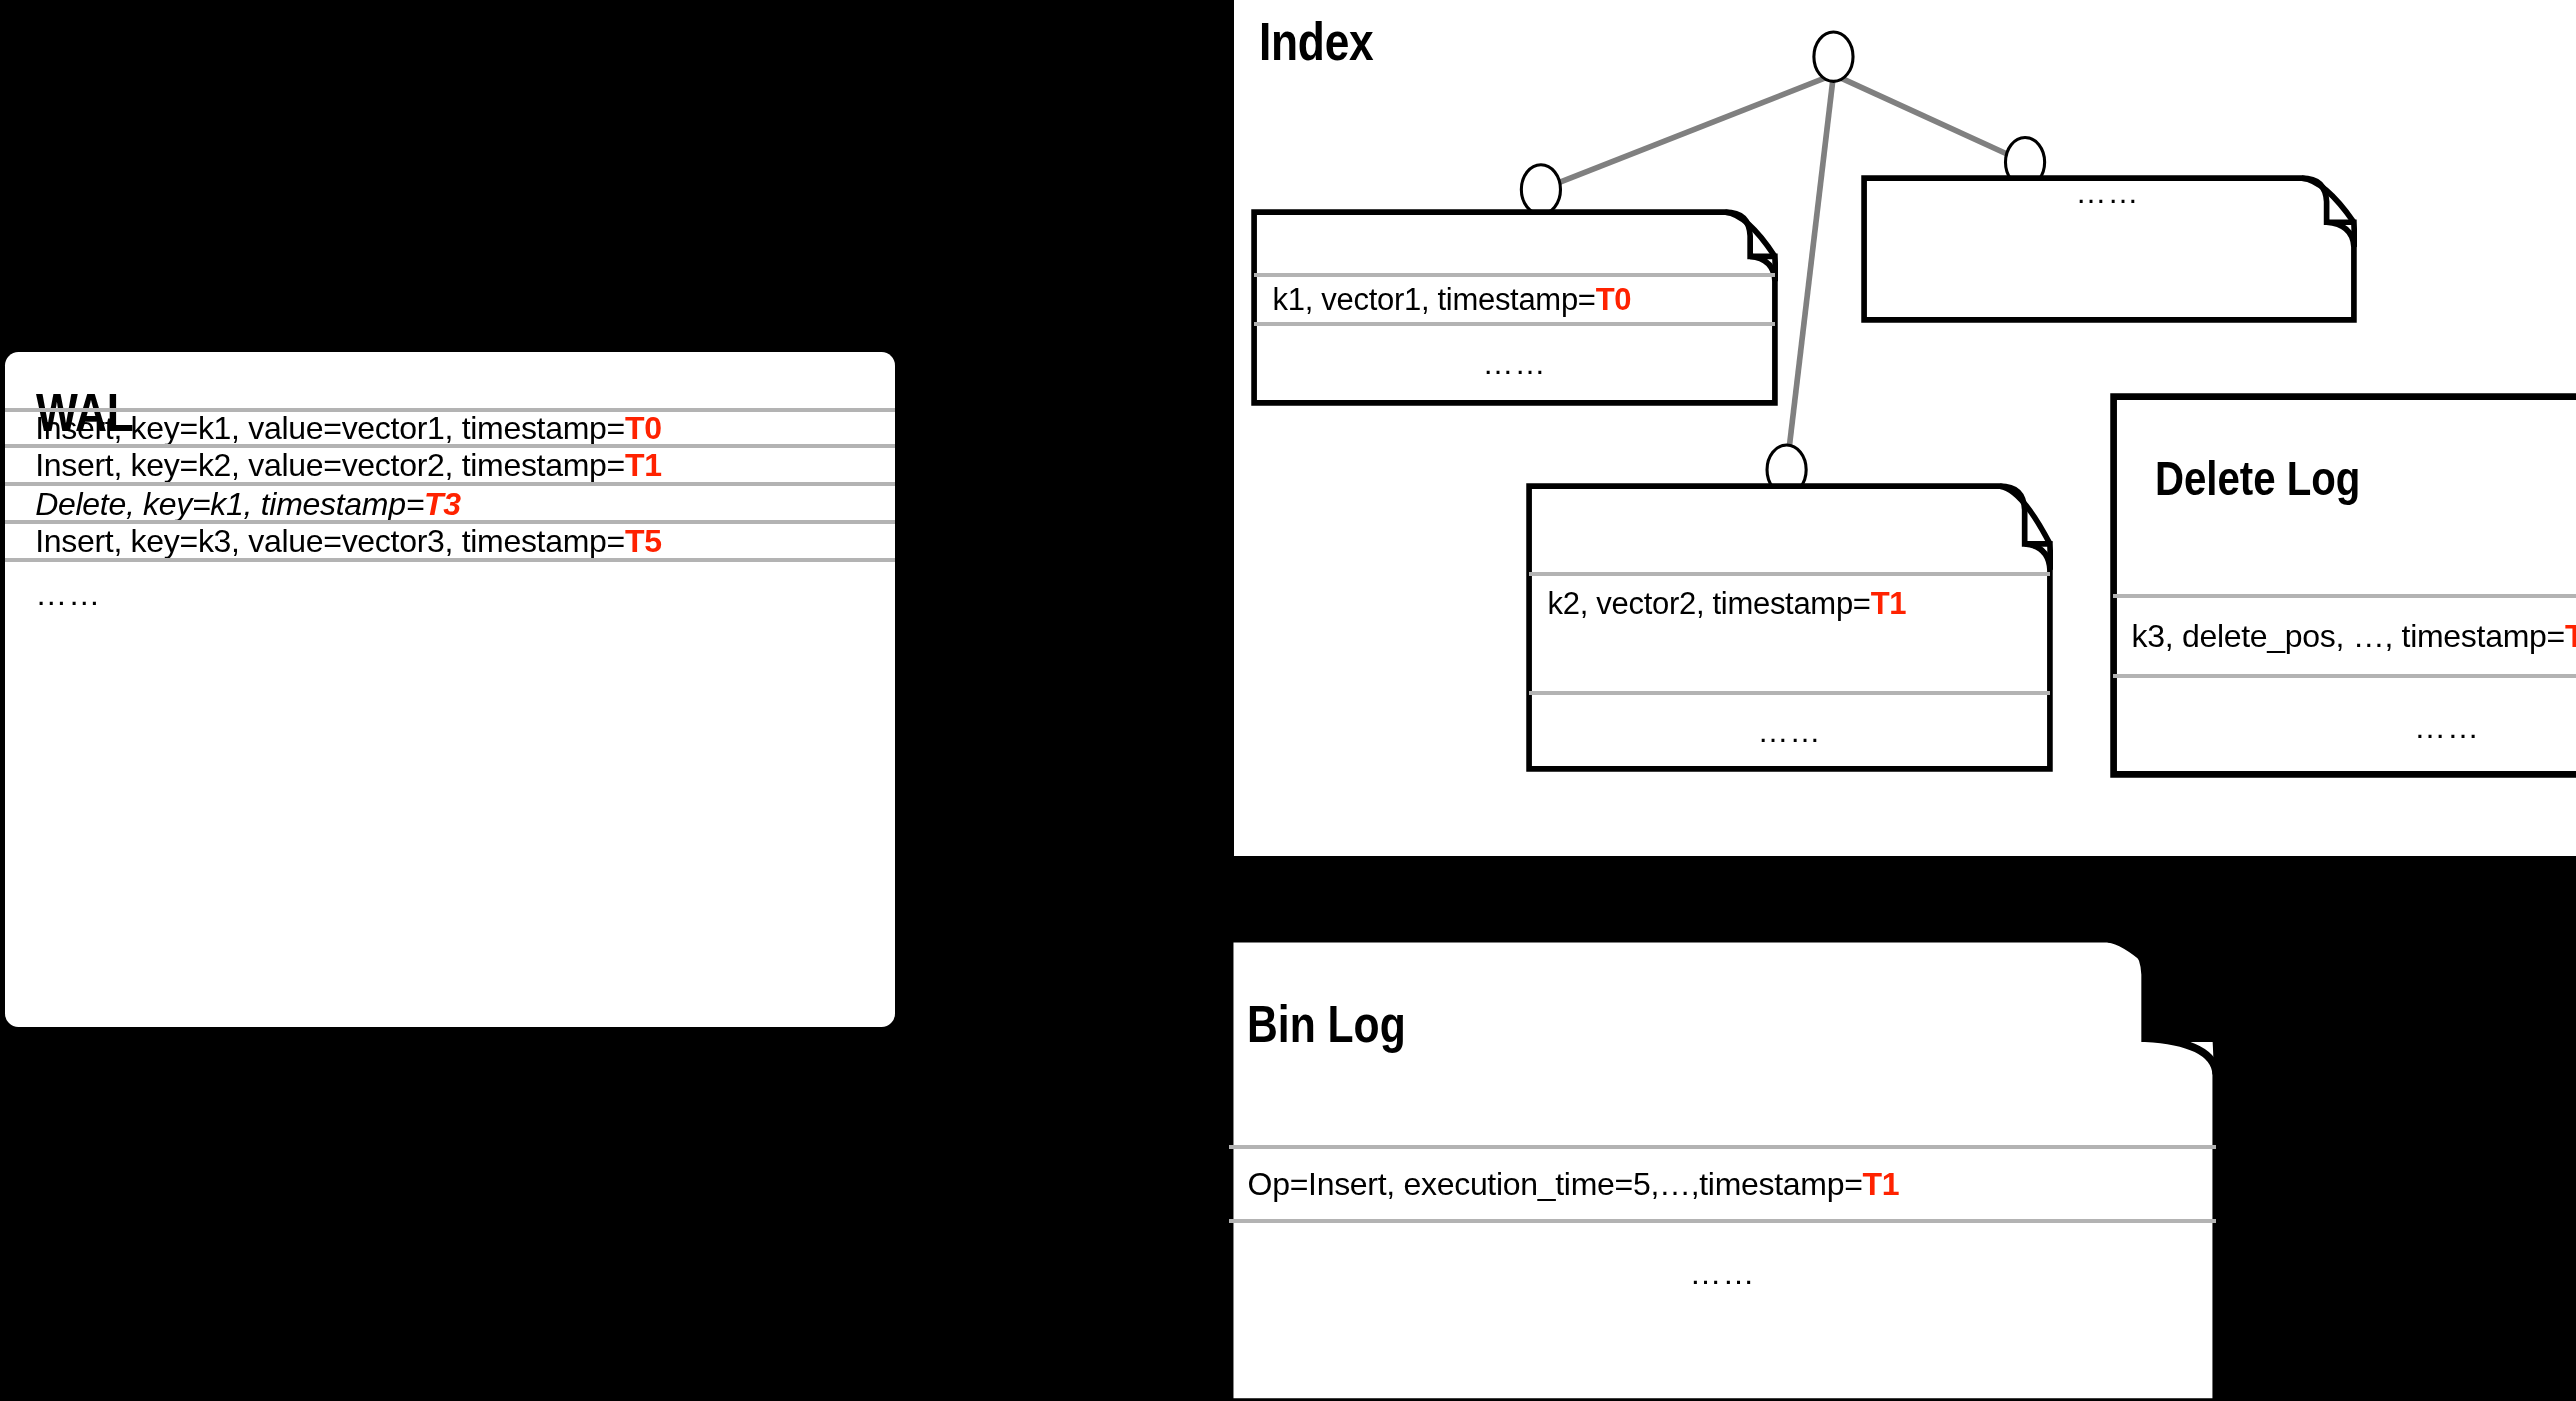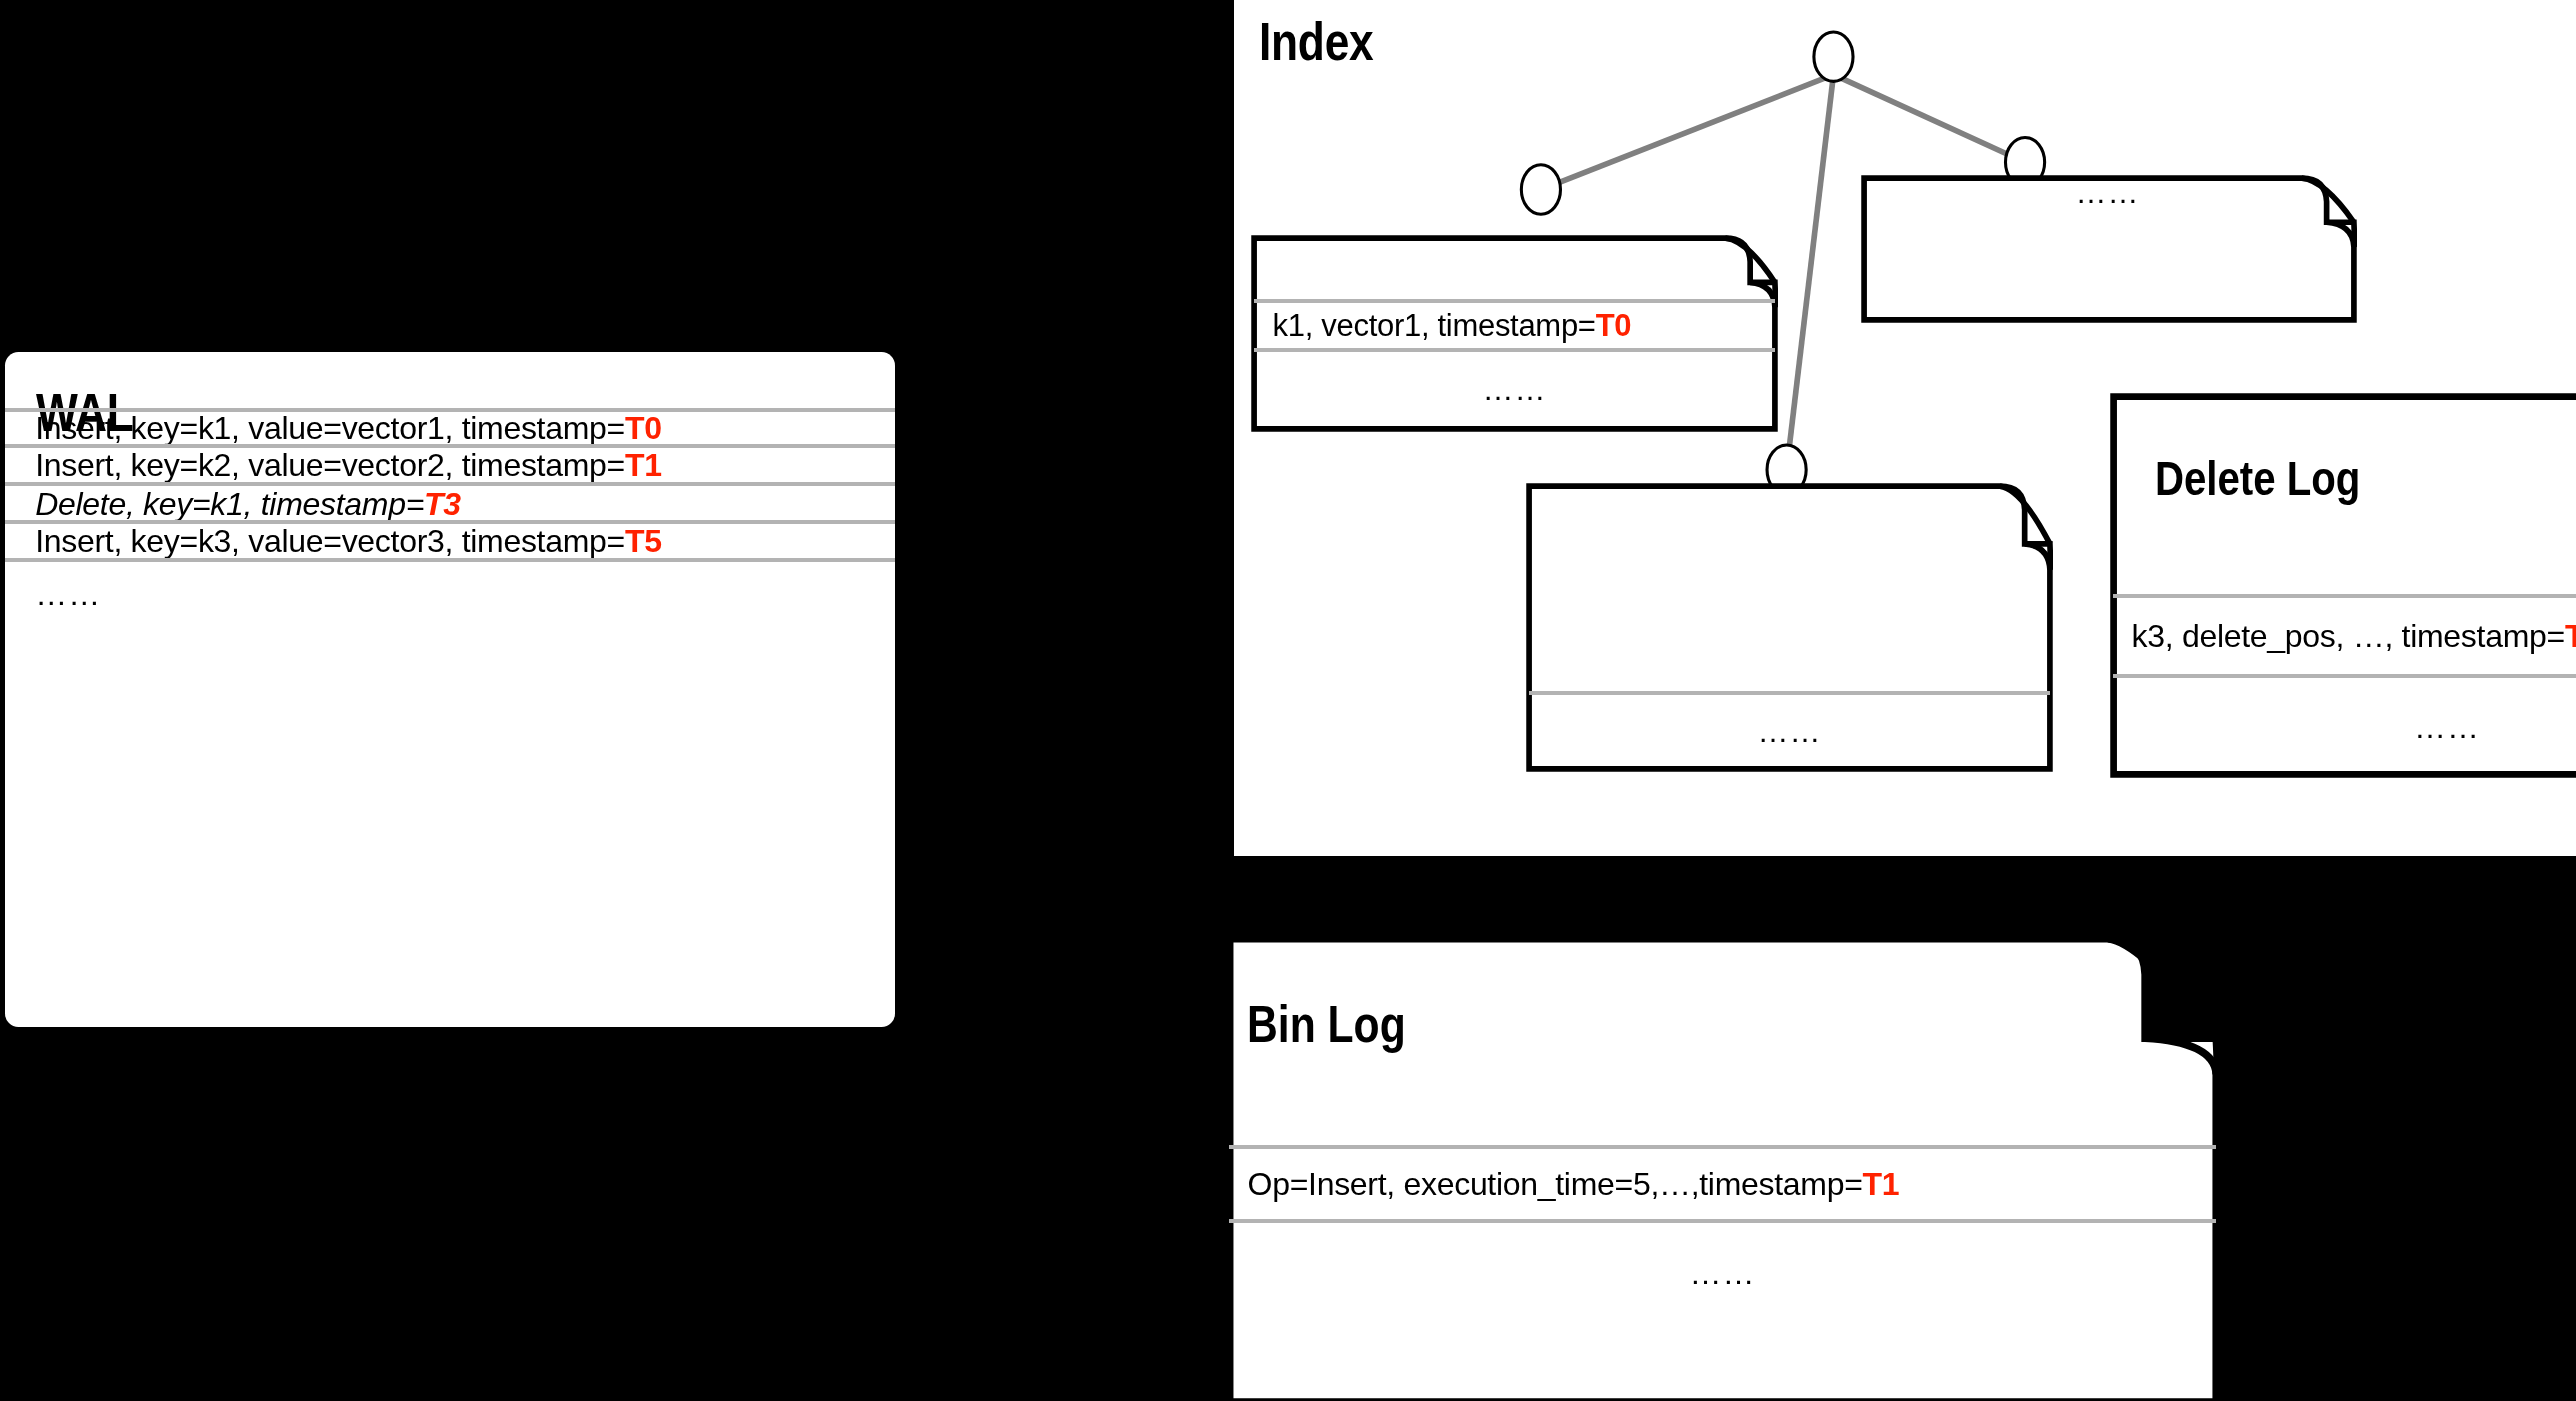--- a/index.html
+++ b/index.html
@@ -168,21 +168,21 @@
     <line x1="1163" y1="145" x2="595" y2="368" stroke="#808080" stroke-width="11"></line>
     <line x1="1163" y1="145" x2="1072" y2="912" stroke="#808080" stroke-width="11"></line>
     <line x1="1163" y1="145" x2="1535" y2="315" stroke="#808080" stroke-width="11"></line>
 
     <ellipse cx="1163" cy="110" rx="38" ry="48" fill="#ffffff" stroke="#000000" stroke-width="6"></ellipse>
     <ellipse cx="595" cy="368" rx="38" ry="48" fill="#ffffff" stroke="#000000" stroke-width="6"></ellipse>
     <ellipse cx="1535" cy="315" rx="38" ry="48" fill="#ffffff" stroke="#000000" stroke-width="6"></ellipse>
     <ellipse cx="1072" cy="912" rx="38" ry="48" fill="#ffffff" stroke="#000000" stroke-width="6"></ellipse>
   </svg>
 
-  <div class="docbox" id="box-k1" style="left:17px; top:209px; width:527px; height:197px;margin-top:26px;">
+  <div class="docbox" id="box-k1" style="left:17px; top:209px; width:527px; height:197px;">
     <svg class="docsvg" viewBox="0 0 1022 382" preserveAspectRatio="none">
       <path d="M6,6 L920,6 Q966,6 968,52 L968,92 L1016,92 Q1018,140 1016,140 L1016,376 L6,376 Z" fill="#ffffff" stroke="#000000" stroke-width="11"></path>
       <path d="M920,6 Q962,10 1016,92" fill="none" stroke="#000000" stroke-width="11"></path>
       <path d="M968,92 Q1014,96 1016,140" fill="none" stroke="#000000" stroke-width="11"></path>
     </svg>
     <div class="doc-rows" id="rows-k1">
         <div class="doc-row" style="top:64px; height:49px; width:521px;">
           <div class="rowtext left" style="font-size:31px;"><span>k1, vector1, timestamp=</span><span class="ts">T0</span></div>
         </div>
         <div class="doc-row" style="top:113px; height:80px; width:521px;">
@@ -204,20 +204,23 @@
       </div>
   </div>
 
   <div class="docbox" id="box-k2k3" style="left:292px; top:483px; width:527px; height:289px;">
     <svg class="docsvg" viewBox="0 0 1023 560" preserveAspectRatio="none">
       <path d="M6,6 L920,6 Q966,6 968,52 L968,118 L1017,118 Q1019,168 1017,168 L1017,554 L6,554 Z" fill="#ffffff" stroke="#000000" stroke-width="11"></path>
       <path d="M920,6 Q962,12 1017,118" fill="none" stroke="#000000" stroke-width="11"></path>
       <path d="M968,118 Q1015,122 1017,168" fill="none" stroke="#000000" stroke-width="11"></path>
     </svg>
     <div class="doc-rows" id="rows-k2k3">
+        <div class="doc-row" style="top:89px; height:60px; width:521px;">
+          <div class="rowtext left" style="font-size:31px;"><span>k2, vector2, timestamp=</span><span class="ts">T1</span></div>
+        </div>
         <div class="doc-row" style="top:208px; height:77px; width:521px;">
           <div class="rowtext center" style="font-size:31px;"><span><span class="dots">……</span></span></div>
         </div>
       </div>
   </div>
 
   <div class="docbox" id="box-delete" style="left:876px; top:393px; width:675px; height:385px;">
     <svg class="docsvg" viewBox="0 0 1310 748" preserveAspectRatio="none">
       <path d="M7,7 L1155,7 Q1210,7 1212,62 L1212,170 L1302,170 Q1304,232 1302,232 L1302,741 L7,741 Z" fill="#ffffff" stroke="#000000" stroke-width="13"></path>
       <path d="M1155,7 Q1206,14 1302,170" fill="none" stroke="#000000" stroke-width="13"></path>

